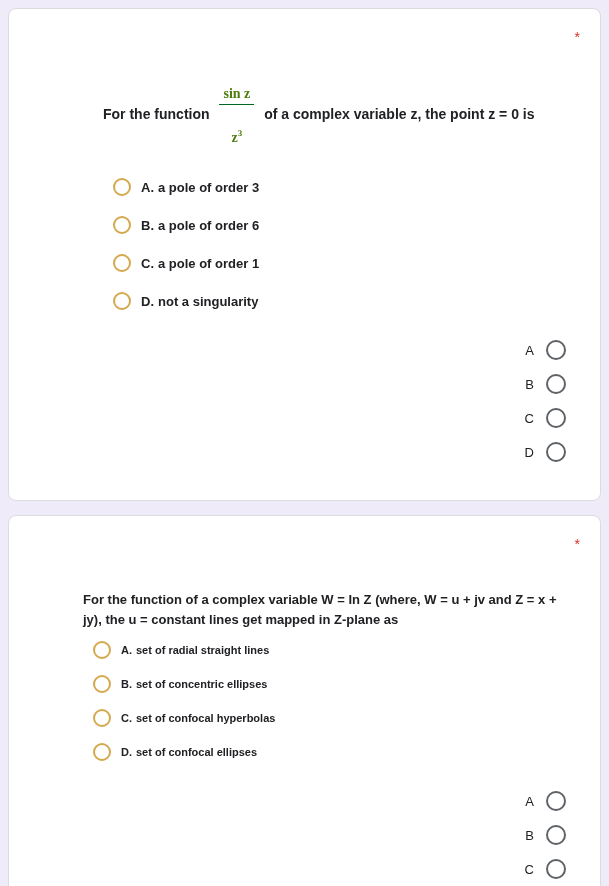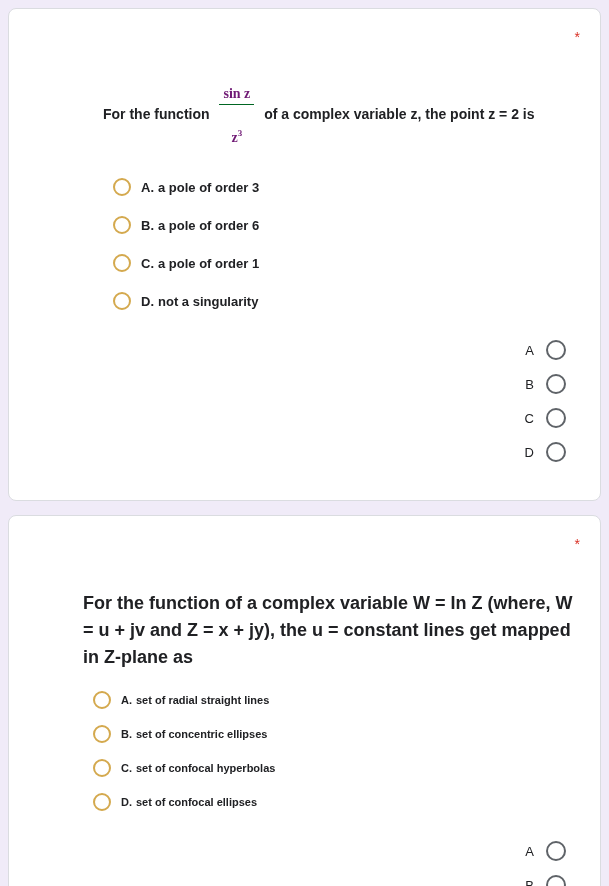--- a/index.html
+++ b/index.html
@@ -25,30 +25,30 @@
       font-size: 14px;
     }
     .question-text {
       font-size: 14px;
       font-weight: bold;
       color: #202124;
       line-height: 1.5;
       margin: 50px 0 30px 70px;
     }
     .question-text.q2 {
-      margin: 50px 0 20px 50px;
-      font-size: 18px;
+      margin: 50px 0 12px 50px;
+      font-size: 13px;
     }
     .fraction {
       display: inline-block;
       vertical-align: middle;
       text-align: center;
       margin: 0 6px;
       font-family: 'Times New Roman', serif;
-      color: #701a75;
+      color: #4d7c0f;
       font-weight: bold;
     }
     .fraction .num {
       border-bottom: 1px solid #006622;
       display: block;
       padding: 0 4px;
       font-size: 14px;
     }
     .fraction .den {
       display: block;
@@ -110,21 +110,21 @@
 
 <div class="card">
   <span class="required-mark">*</span>
 
   <div class="question-text">
     <span>For the function</span>
     <span class="fraction">
       <span class="num">sin z</span>
       <span class="den"><span>z</span><sup>3</sup></span>
     </span>
-    <span>of a complex variable z, the point z = 2 is</span>
+    <span>of a complex variable z, the point z = 0 is</span>
   </div>
 
   <div class="option-row">
     <span class="option-circle"></span>
     <span class="option-label">A.</span>
     <span class="option-text">a pole of order 3</span>
   </div>
   <div class="option-row">
     <span class="option-circle"></span>
     <span class="option-label">B.</span>

